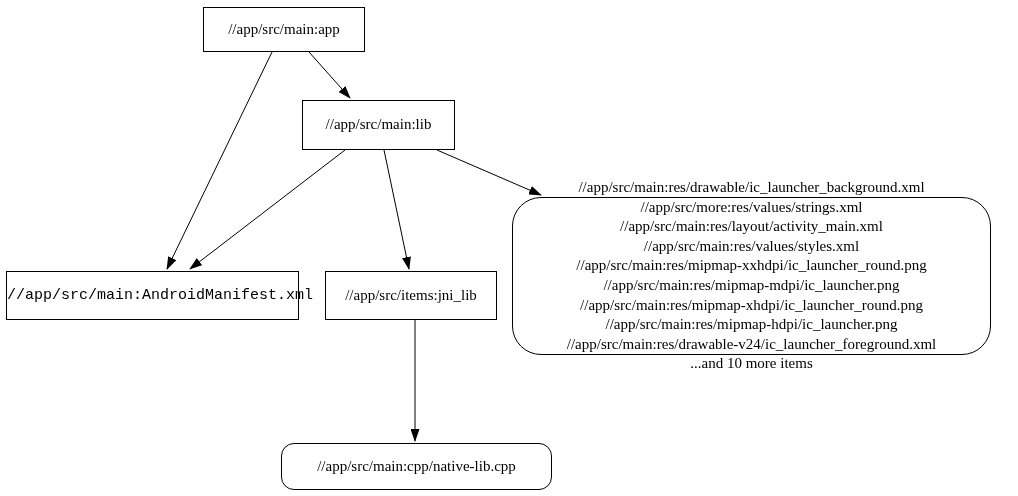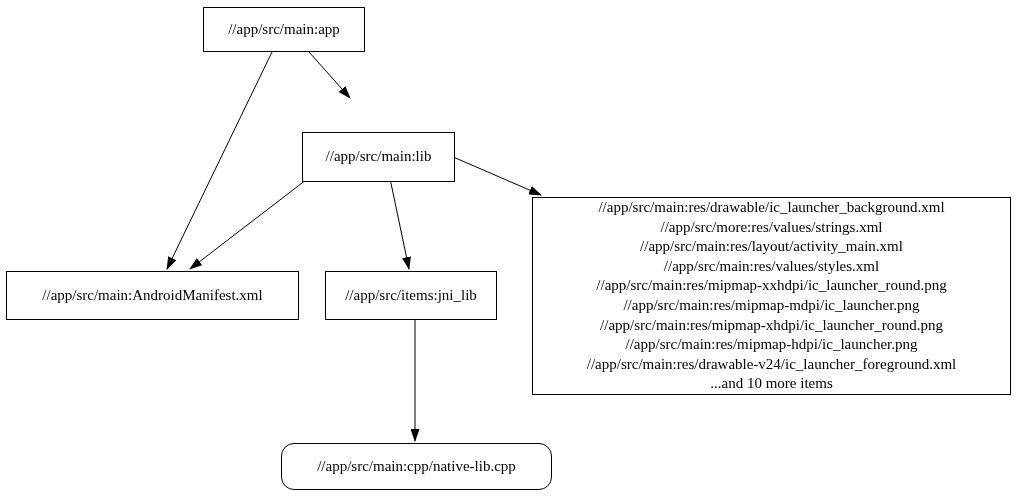--- a/index.html
+++ b/index.html
@@ -30,24 +30,24 @@
     background: #ffffff;
     display: flex;
     flex-direction: column;
     justify-content: center;
     text-align: center;
     font-size: 15px;
     line-height: 19.6px;
     white-space: nowrap;
   }
   .node-app      { left: 203px; top: 7px;   width: 162px; height: 45px; }
-  .node-lib      { left: 302px; top: 100px; width: 153px; height: 50px; margin-top: 32px; }
-  .node-manifest { left: 6px;   top: 271px; width: 293px; height: 49px; }
+  .node-lib      { left: 302px; top: 100px; width: 153px; height: 50px; }
+  .node-manifest { left: 6px;   top: 271px; width: 293px; height: 49px; font-family: Liberation Mono, monospace; }
   .node-jni      { left: 325px; top: 271px; width: 172px; height: 49px; }
-  .node-res      { left: 532px; top: 197px; width: 479px; height: 198px; }
+  .node-res      { left: 512px; top: 197px; width: 479px; height: 158px; border-radius: 29px; }
   .node-cpp      { left: 281px; top: 443px; width: 271px; height: 47px; border-radius: 13px; }
   .edge-line {
     stroke: #000000;
     stroke-width: 1;
     fill: none;
   }
 </style>
 </head>
 <body>
 

